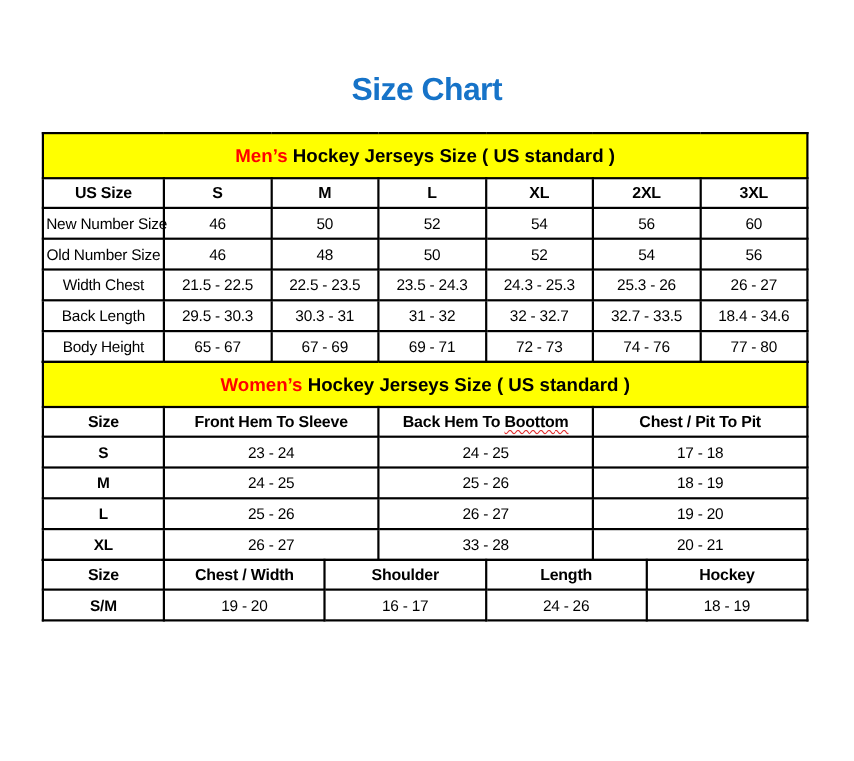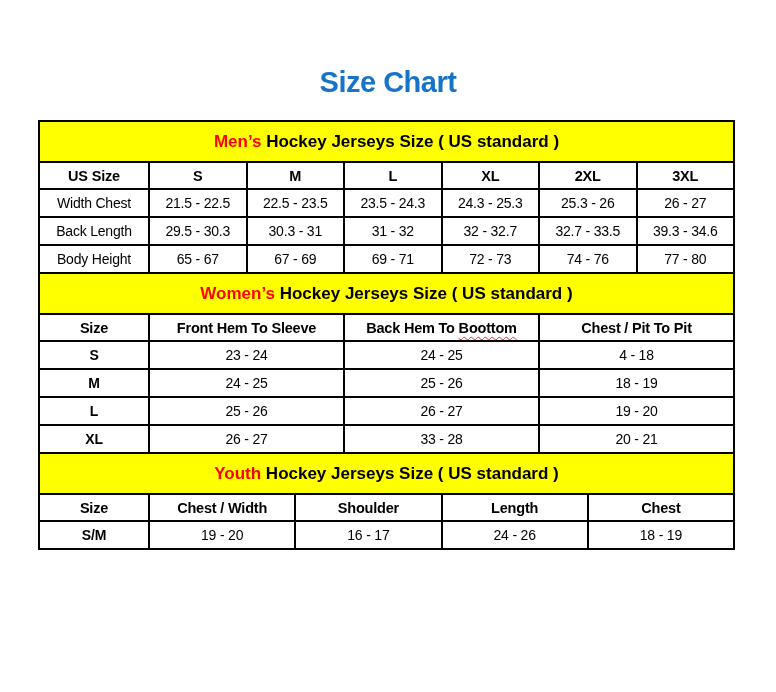--- a/index.html
+++ b/index.html
@@ -85,36 +85,54 @@
       <tr class="head">
         <th>US Size</th>
         <th>S</th>
         <th>M</th>
         <th>L</th>
         <th>XL</th>
         <th>2XL</th>
         <th>3XL</th>
       </tr>
       <tr>
+        <td class="rowlabel">New Number Size</td>
+        <td>46</td>
+        <td>50</td>
+        <td>52</td>
+        <td>54</td>
+        <td>56</td>
+        <td>60</td>
+      </tr>
+      <tr>
+        <td class="rowlabel">Old Number Size</td>
+        <td>46</td>
+        <td>48</td>
+        <td>50</td>
+        <td>52</td>
+        <td>54</td>
+        <td>56</td>
+      </tr>
+      <tr>
         <td class="rowlabel">Width Chest</td>
         <td>21.5 - 22.5</td>
         <td>22.5 - 23.5</td>
         <td>23.5 - 24.3</td>
         <td>24.3 - 25.3</td>
         <td>25.3 - 26</td>
         <td>26 - 27</td>
       </tr>
       <tr>
         <td class="rowlabel">Back Length</td>
         <td>29.5 - 30.3</td>
         <td>30.3 - 31</td>
         <td>31 - 32</td>
         <td>32 - 32.7</td>
         <td>32.7 - 33.5</td>
-        <td>39.3 - 34.6</td>
+        <td>18.4 - 34.6</td>
       </tr>
       <tr>
         <td class="rowlabel">Body Height</td>
         <td>65 - 67</td>
         <td>67 - 69</td>
         <td>69 - 71</td>
         <td>72 - 73</td>
         <td>74 - 76</td>
         <td>77 - 80</td>
       </tr>
@@ -135,21 +153,21 @@
       <tr class="head">
         <th>Size</th>
         <th>Front Hem To Sleeve</th>
         <th><span>Back Hem To </span><span class="misspell">Boottom</span></th>
         <th>Chest / Pit To Pit</th>
       </tr>
       <tr>
         <td class="rowlabel-bold">S</td>
         <td>23 - 24</td>
         <td>24 - 25</td>
-        <td>4 - 18</td>
+        <td>17 - 18</td>
       </tr>
       <tr>
         <td class="rowlabel-bold">M</td>
         <td>24 - 25</td>
         <td>25 - 26</td>
         <td>18 - 19</td>
       </tr>
       <tr>
         <td class="rowlabel-bold">L</td>
         <td>25 - 26</td>
@@ -167,29 +185,26 @@
 
     <table>
       <colgroup>
           <col style="width:110px">
           <col>
           <col>
           <col>
           <col>
         </colgroup>
       <tbody>
-          <tr class="banner">
-        <td colspan="5"><span class="accent-red">Youth</span><span> Hockey Jerseys Size ( US standard )</span></td>
-      </tr>
       <tr class="head">
         <th>Size</th>
         <th>Chest / Width</th>
         <th>Shoulder</th>
         <th>Length</th>
-        <th>Chest</th>
+        <th>Hockey</th>
       </tr>
       <tr>
         <td class="rowlabel-bold">S/M</td>
         <td>19 - 20</td>
         <td>16 - 17</td>
         <td>24 - 26</td>
         <td>18 - 19</td>
       </tr>
     </tbody>
       </table>

